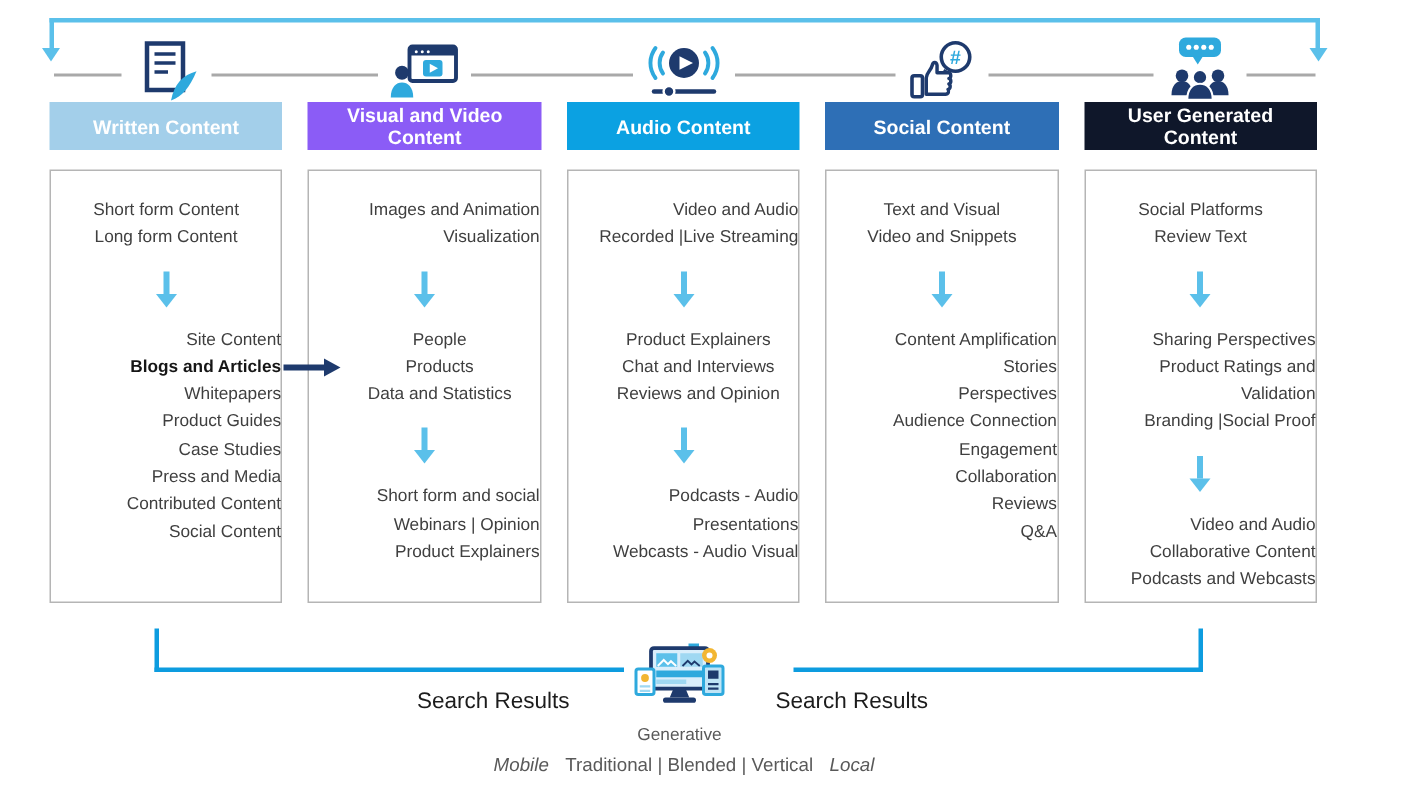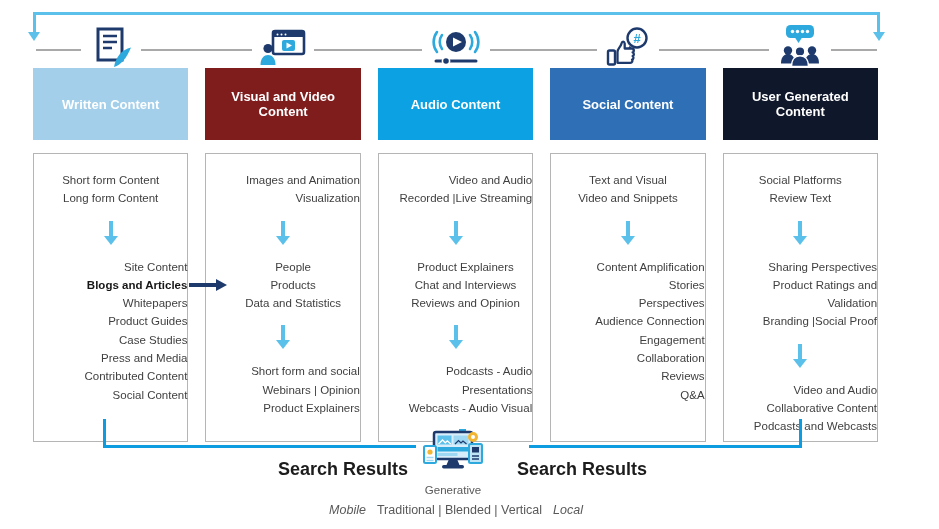--- a/index.html
+++ b/index.html
@@ -16,22 +16,22 @@
   .tc-a.l{left:28px}.tc-a.r{right:54px}
 
   
   .icon-line{position:absolute;left:36px;right:62px;top:49px;height:1.5px;background:#a9a9a9;z-index:1;}
 
   
   .columns{position:absolute;left:33px;top:22px;right:61px;display:flex;gap:17px;}
   .column{flex:1;display:flex;flex-direction:column;min-width:0;}
   .icon-cell{height:46px;display:flex;align-items:flex-end;justify-content:center;position:relative;z-index:2;}
   .iconwrap{background:#fff;padding:0 7px;line-height:0;}
-  .header{height:52px;display:flex;align-items:center;justify-content:center;text-align:center;
-          color:#fff;font-weight:bold;font-size:13px;line-height:15px;padding:10px 8px;}
+  .header{height:32px;display:flex;align-items:center;justify-content:center;text-align:center;
+          color:#fff;font-weight:bold;font-size:13px;line-height:15px;padding:0 8px;}
   .list-box{margin-top:13px;height:289px;border:1px solid #b5b5b5;box-sizing:border-box;
             padding-top:17px;font-size:11.5px;color:#3f3f3f;position:relative;background:#fff;}
   .group{line-height:18.3px;}
   .group.center{text-align:center;}
   .group.left{padding-left:15px;text-align:right;}
   .group.left-indent{padding-left:20px;text-align:center;}
   .line{white-space:nowrap;position:relative;}
   .line.bold{font-weight:bold;color:#161616;margin-left:36px;}
 
   .block-arrow{height:28px;margin:11px 0;display:flex;justify-content:center;align-items:center;}
@@ -45,21 +45,21 @@
   .pointer .phead{width:0;height:0;border-top:6px solid transparent;border-bottom:6px solid transparent;
                   border-left:11px solid var(--navy);}
 
   
   .bk{position:absolute;background:var(--bracket);}
   .bkl-v{left:103px;top:419px;width:3px;height:29px;}
   .bkl-h{left:103px;top:445px;width:313px;height:3px;}
   .bkr-v{left:799px;top:419px;width:3px;height:29px;}
   .bkr-h{left:529px;top:445px;width:273px;height:3px;}
 
-  .search-label{position:absolute;top:459px;font-weight:bold;font-size:18px;color:#1c1c1c;}
+  .search-label{position:absolute;top:459px;font-weight:normal;font-size:15px;color:#1c1c1c;}
   .search-label.lft{left:278px;}
   .search-label.rgt{left:517px;}
 
   .gen-icon{position:absolute;left:422px;top:428px;width:62px;height:54px;line-height:0;}
   .gen-label{position:absolute;left:402px;top:484px;width:102px;text-align:center;font-size:11.5px;color:#595959;}
   .footer{position:absolute;left:0;top:503px;width:912px;display:flex;justify-content:center;gap:11px;
           font-size:12.5px;color:#595959;}
   .footer .seg.italic{font-style:italic;text-align:right;}
 </style>
 </head>
@@ -118,21 +118,21 @@
               <path d="M14 4 h31 v5 h-31 z" fill="#1e3a6d"></path>
               <circle cx="18.5" cy="6.5" r="1" fill="#fff"></circle>
               <circle cx="22.5" cy="6.5" r="1" fill="#fff"></circle>
               <circle cx="26.5" cy="6.5" r="1" fill="#fff"></circle>
               <rect x="23" y="12" width="13" height="11" rx="2" fill="#2ea9dd"></rect>
               <path d="M27.5 14.5 33 17.5 27.5 20.5Z" fill="#fff"></path>
               <circle cx="9" cy="20.5" r="4.6" fill="#1e3a6d"></circle>
               <path d="M1.5 37 C1.5 30 5.2 27 9 27 C12.8 27 16.5 30 16.5 37Z" fill="#2ea9dd"></path>
             </svg></span>
         </div>
-        <div class="header" style="background: #7f1d1d;">Visual and Video Content</div>
+        <div class="header" style="background: #8b5cf6;">Visual and Video Content</div>
         <div class="list-box">
           <div class="group left">
             <div class="line"><span>Images and Animation</span></div>
             <div class="line"><span>Visualization</span></div>
           </div>
           <div class="block-arrow">
             <span class="arrow-down">
               <span class="stem"></span>
               <span class="head"></span>
             </span>

